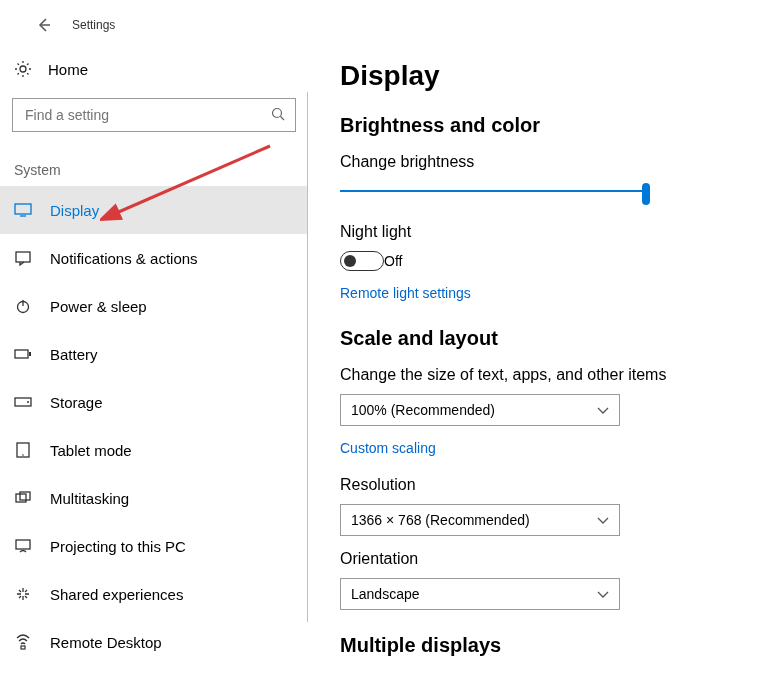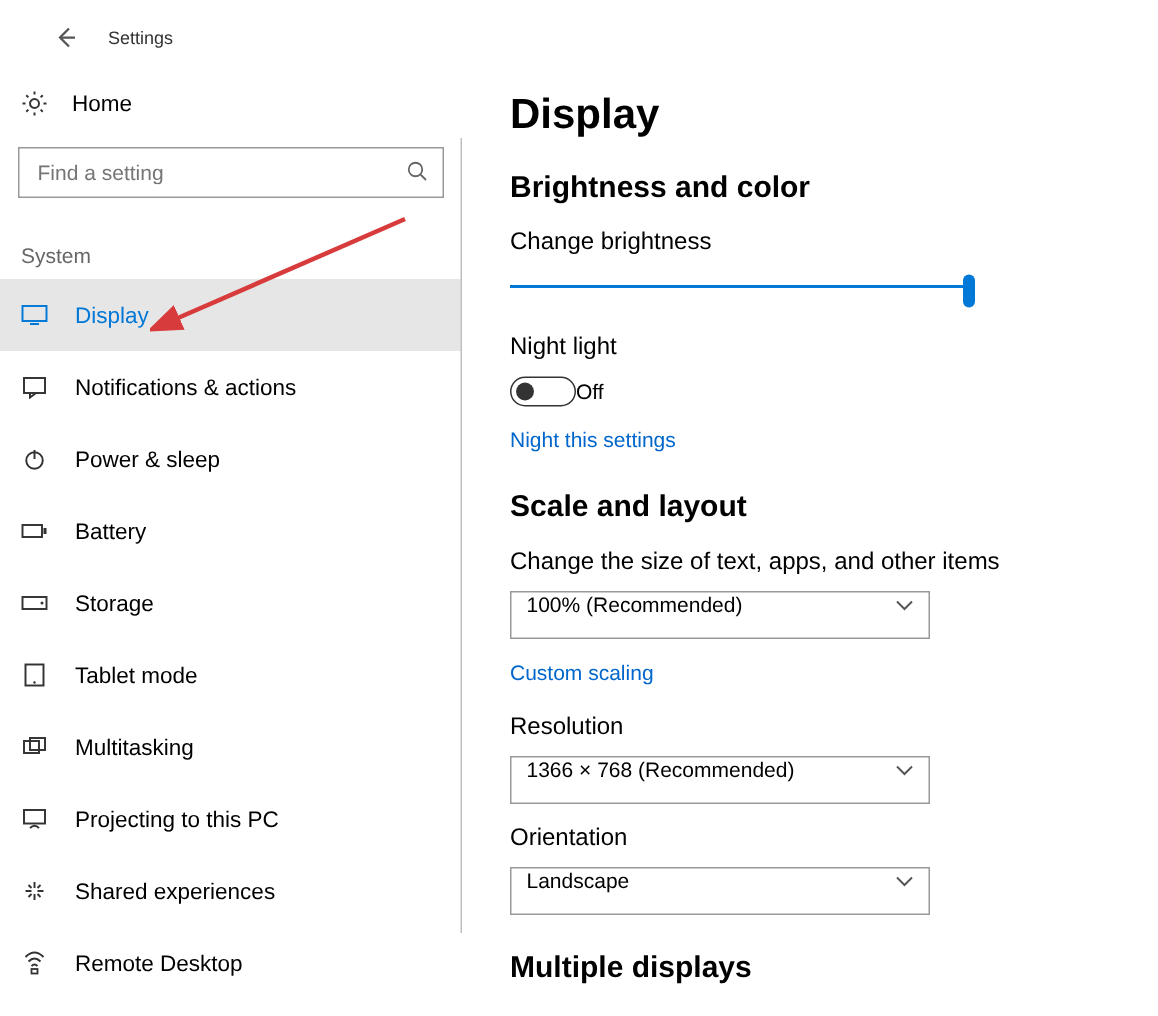--- a/index.html
+++ b/index.html
@@ -123,20 +123,21 @@
   .toggle .knob {
     position:absolute; left:3px; top:3px; width:12px; height:12px; border-radius:50%; background:#333;
   }
   .toggle-state { font-size:14px;}
   .link { color:#0066cc; font-size:14px; cursor:pointer; margin-bottom: 26px; display:inline-block;}
   .dropdown {
     border: 1px solid #999;
     width: 280px;
     height: 32px;
     display:flex;
+    align-items:center;
     justify-content:space-between;
     padding: 0 10px;
     font-size:14px;
     margin-bottom: 14px;
     cursor:pointer;
   }
   .dropdown .chev { color:#555;}
   .arrow {
     position:absolute;
     pointer-events:none;
@@ -283,21 +284,21 @@
       <div class="thumb"></div>
     </div>
 
     <div class="flabel">Night light</div>
     <div class="toggle-row">
       <div class="toggle">
         <div class="knob"></div>
       </div>
       <span class="toggle-state">Off</span>
     </div>
-    <span class="link">Night this settings</span>
+    <span class="link">Remote light settings</span>
 
     <div class="h2">Scale and layout</div>
     <div class="flabel">Change the size of text, apps, and other items</div>
     <div class="dropdown">
       <span>100% (Recommended)</span>
       <span class="chev"><svg width="12" height="8" viewBox="0 0 12 8">
             <path d="M1 1 L6 6 L11 1" stroke="#555" fill="none" stroke-width="1.3"></path>
           </svg></span>
     </div>
     <span class="link" style="margin-bottom:20px;">Custom scaling</span>

